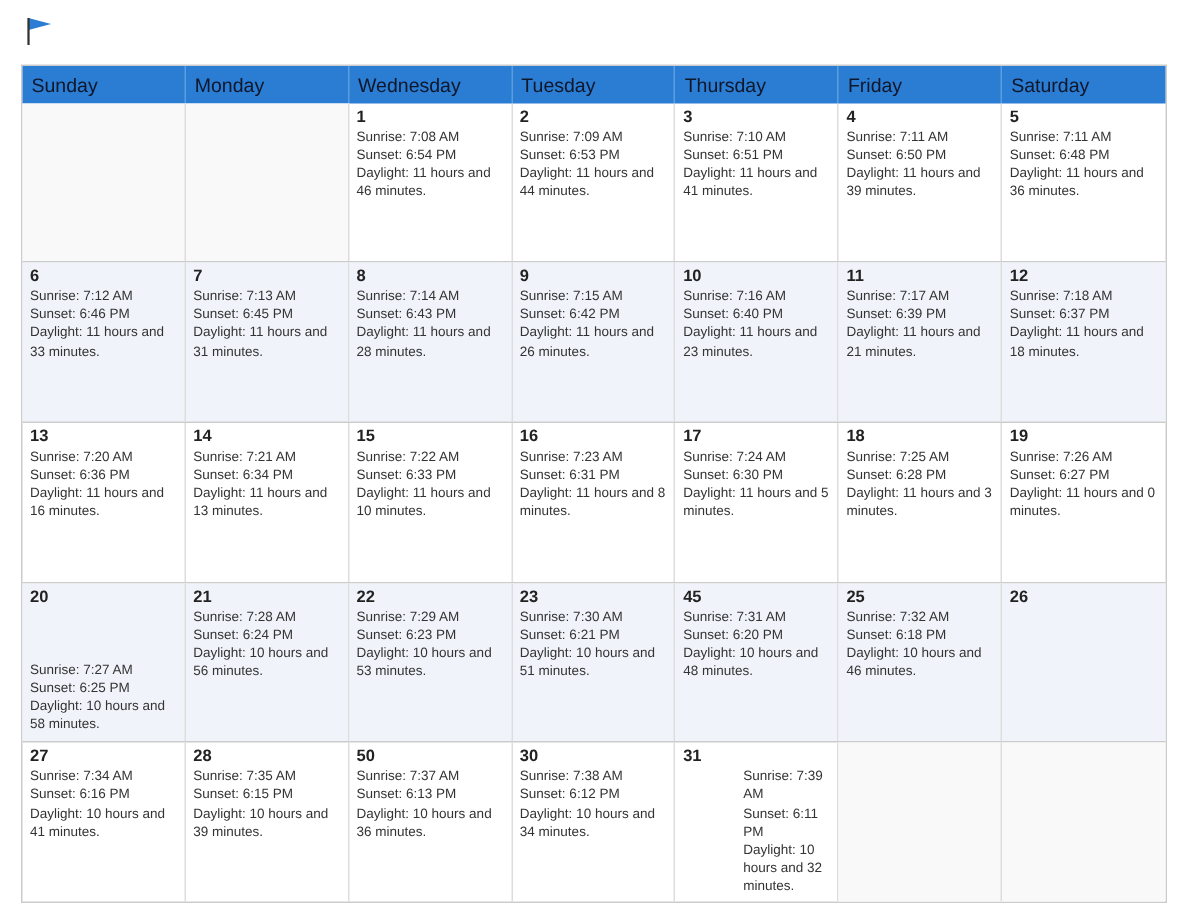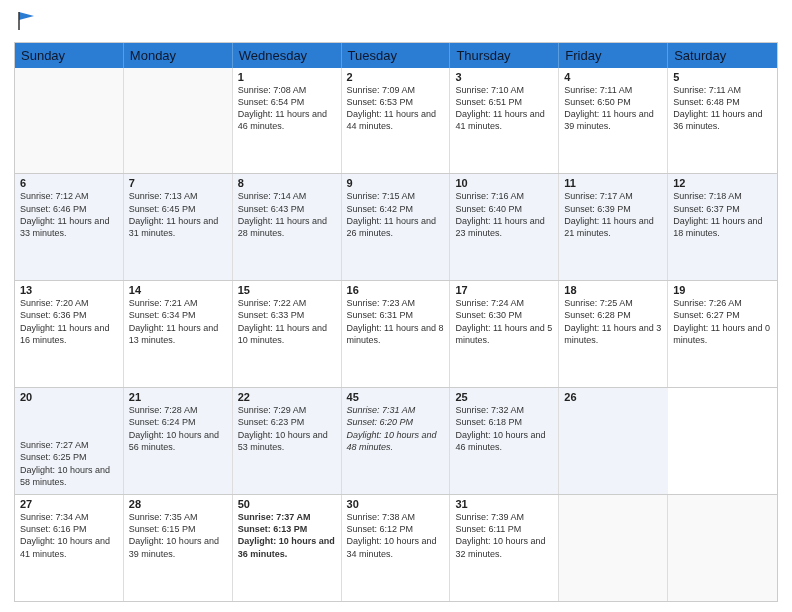--- a/index.html
+++ b/index.html
@@ -277,22 +277,28 @@
 Sunset: 6:24 PM
 Daylight: 10 hours and 56 minutes.</div>
           </div>
           <div class="cal-cell shaded">
             <div class="day-num">22</div>
             <div class="day-info" style="white-space: pre-line;">Sunrise: 7:29 AM
 Sunset: 6:23 PM
 Daylight: 10 hours and 53 minutes.</div>
           </div>
           <div class="cal-cell shaded">
+            <div class="day-num">23</div>
+            <div class="day-info" style="white-space: pre-line;">Sunrise: 7:30 AM
+Sunset: 6:21 PM
+Daylight: 10 hours and 51 minutes.</div>
+          </div>
+          <div class="cal-cell shaded">
             <div class="day-num">45</div>
-            <div class="day-info" style="white-space: pre-line; font-style: italic;">Sunrise: 7:31 AM
+            <div class="day-info" style="white-space: pre-line;">Sunrise: 7:31 AM
 Sunset: 6:20 PM
 Daylight: 10 hours and 48 minutes.</div>
           </div>
           <div class="cal-cell shaded">
             <div class="day-num">25</div>
             <div class="day-info" style="white-space: pre-line;">Sunrise: 7:32 AM
 Sunset: 6:18 PM
 Daylight: 10 hours and 46 minutes.</div>
           </div>
           <div class="cal-cell shaded">
@@ -307,33 +313,33 @@
 Daylight: 10 hours and 41 minutes.</div>
           </div>
           <div class="cal-cell">
             <div class="day-num">28</div>
             <div class="day-info" style="white-space: pre-line;">Sunrise: 7:35 AM
 Sunset: 6:15 PM
 Daylight: 10 hours and 39 minutes.</div>
           </div>
           <div class="cal-cell">
             <div class="day-num">50</div>
-            <div class="day-info" style="white-space: pre-line; font-weight: bold;">Sunrise: 7:37 AM
+            <div class="day-info" style="white-space: pre-line;">Sunrise: 7:37 AM
 Sunset: 6:13 PM
 Daylight: 10 hours and 36 minutes.</div>
           </div>
           <div class="cal-cell">
             <div class="day-num">30</div>
             <div class="day-info" style="white-space: pre-line;">Sunrise: 7:38 AM
 Sunset: 6:12 PM
 Daylight: 10 hours and 34 minutes.</div>
           </div>
           <div class="cal-cell">
             <div class="day-num">31</div>
-            <div class="day-info" style="white-space: pre-line;">Sunrise: 7:39 AM
+            <div class="day-info" style="white-space: pre-line; margin-left: 40px;">Sunrise: 7:39 AM
 Sunset: 6:11 PM
 Daylight: 10 hours and 32 minutes.</div>
           </div>
           <div class="cal-cell empty"></div>
           <div class="cal-cell empty"></div>
         </div>
       </div>
   </div>
 </div>
 

